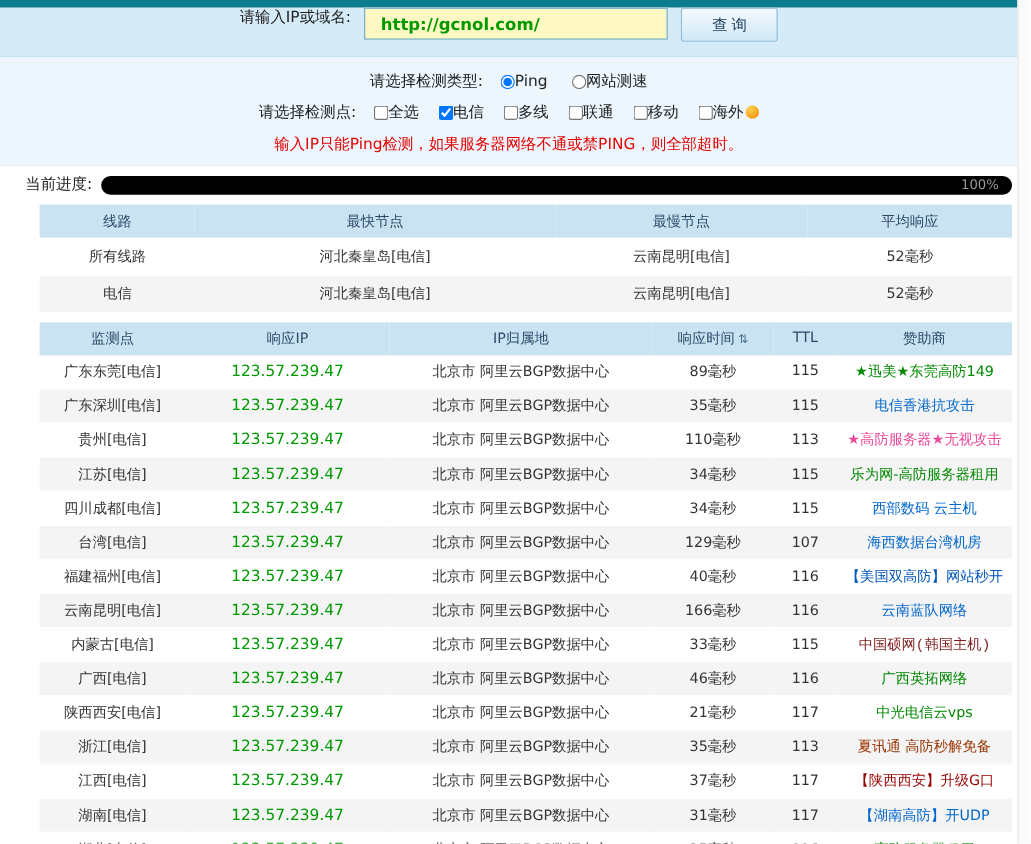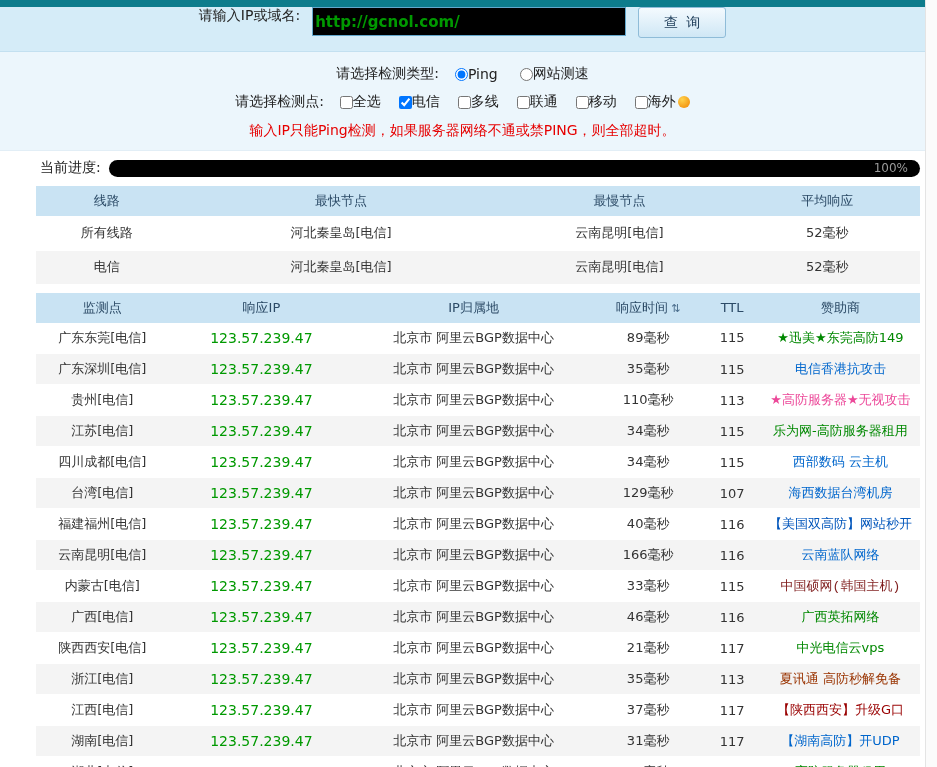--- a/index.html
+++ b/index.html
@@ -7,37 +7,37 @@
     font-family:"DejaVu Sans","Liberation Sans",sans-serif;color:#333}
   .page{display:flex;width:937px;height:767px}
   .content{flex:1;min-width:0}
   .scroll-strip{width:12px;background:#fbfbfb;border-left:1px solid #e4e4e4}
 
   .topbar{height:7px;background:#0d7c8c}
 
   .search-panel{height:45px;background:#d5ecf8;border-bottom:1px solid #c3e0f0;
     display:flex;align-items:flex-start;justify-content:center;gap:12px}
   .search-panel .fld-label{font-size:14px;color:#222}
-  .url-input{width:314px;height:29px;border:1px solid #63a8cd;padding:0 2px;
-    font-size:15px;font-weight:bold;color:#009900;background:#000000;outline:none;
+  .url-input{width:276px;height:29px;border:1px solid #63a8cd;padding:0 14px;
+    font-size:15px;font-weight:bold;color:#009900;background:#fef9c3;outline:none;
     font-family:"DejaVu Sans","Liberation Sans",sans-serif}
   .query-btn{width:88px;height:31px;border:1px solid #8fbcd8;border-radius:3px;
     background:linear-gradient(#f4fafe,#cfe7f5);font-size:14px;color:#1b3a57;cursor:pointer;
-    font-family:Liberation Mono, monospace}
+    font-family:Liberation Serif, serif}
 
   .options-panel{background:#ecf6fc;padding:9px 0 10px;border-bottom:1px solid #e2eef6}
   .opt-row{display:flex;justify-content:center;align-items:center;gap:16px;height:26px;font-size:14px}
   .opt-row .row-label{color:#222}
   label.opt{display:inline-flex;align-items:center;cursor:pointer;font-size:14px;color:#222}
   label.opt input{width:13px;height:13px;cursor:pointer}
   .hot-dot{display:inline-block;width:12px;height:12px;border-radius:50%;
     background:radial-gradient(circle at 35% 30%,#ffd34d,#f08300);margin-left:2px}
   .warning{color:#e60000;font-size:14px;margin-top:7px;text-align:center}
 
-  .progress-row{display:flex;align-items:center;padding:8px 5px 5px 40px;gap:8px}
+  .progress-row{display:flex;align-items:center;padding:8px 5px 5px 23px;gap:8px}
   .progress-label{font-size:14px;white-space:nowrap;color:#222}
   .progress-bar{flex:1;height:17px;background:#000000;border-radius:9px;text-align:right;
     padding-right:12px;font-size:12px;color:#9a9a9a;line-height:17px}
 
   .tables{padding:0 5px 0 36px}
   table{width:100%;border-collapse:collapse;table-layout:fixed}
   th{background:#c9e3f3;color:#2b4a66;font-weight:normal;font-size:13px;height:30px;text-align:center}
   td{text-align:center;font-size:13px;border-bottom:1px solid #fff}
   tr.alt{background:#f4f4f4}
 

